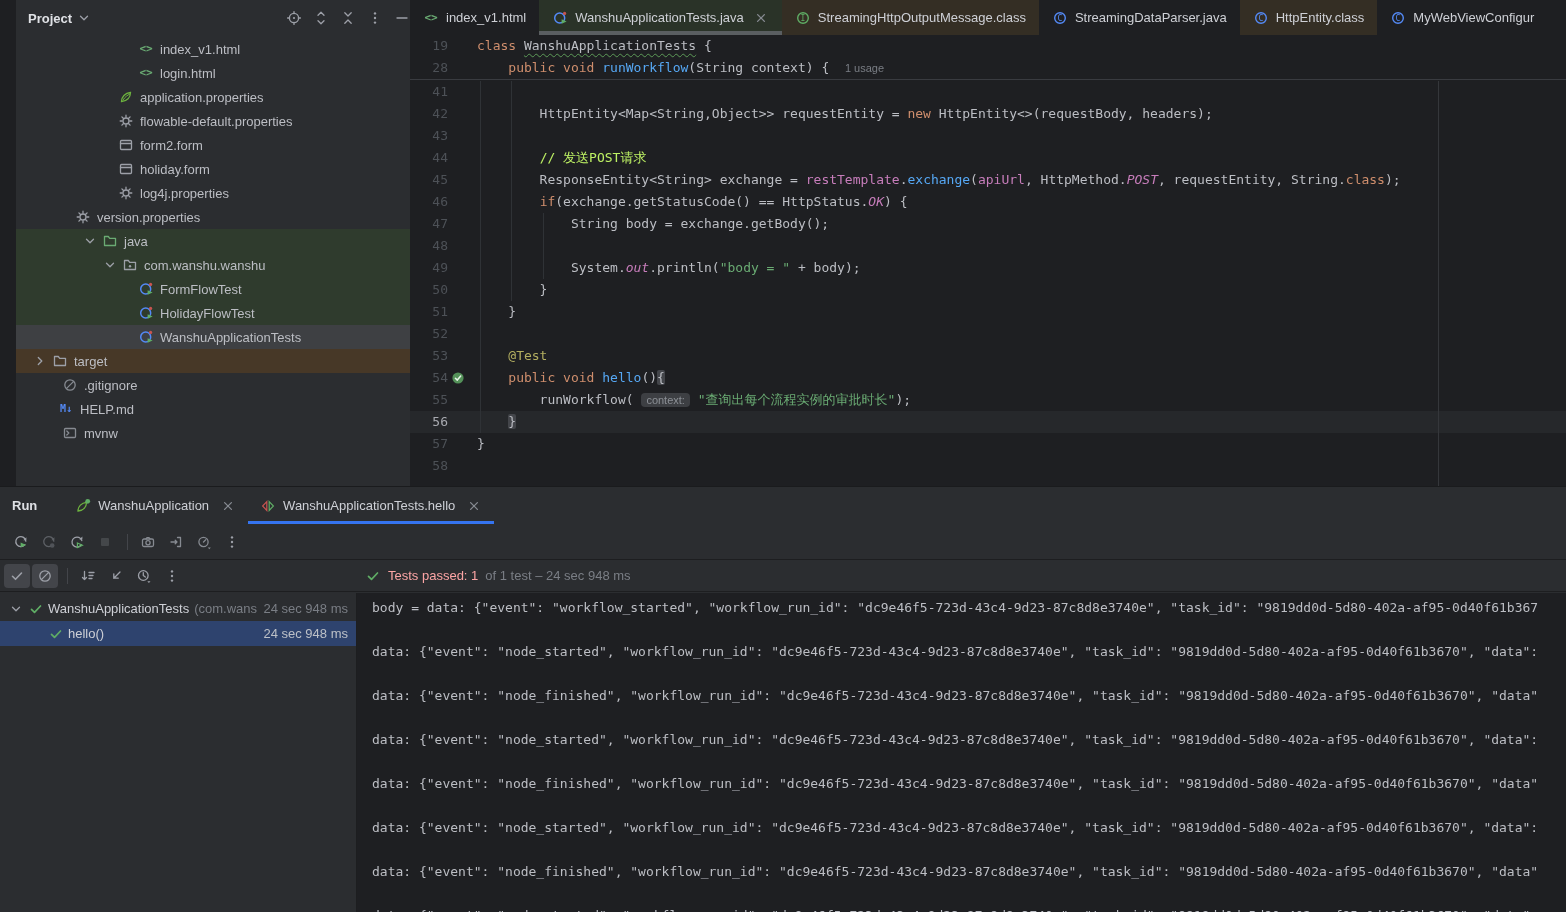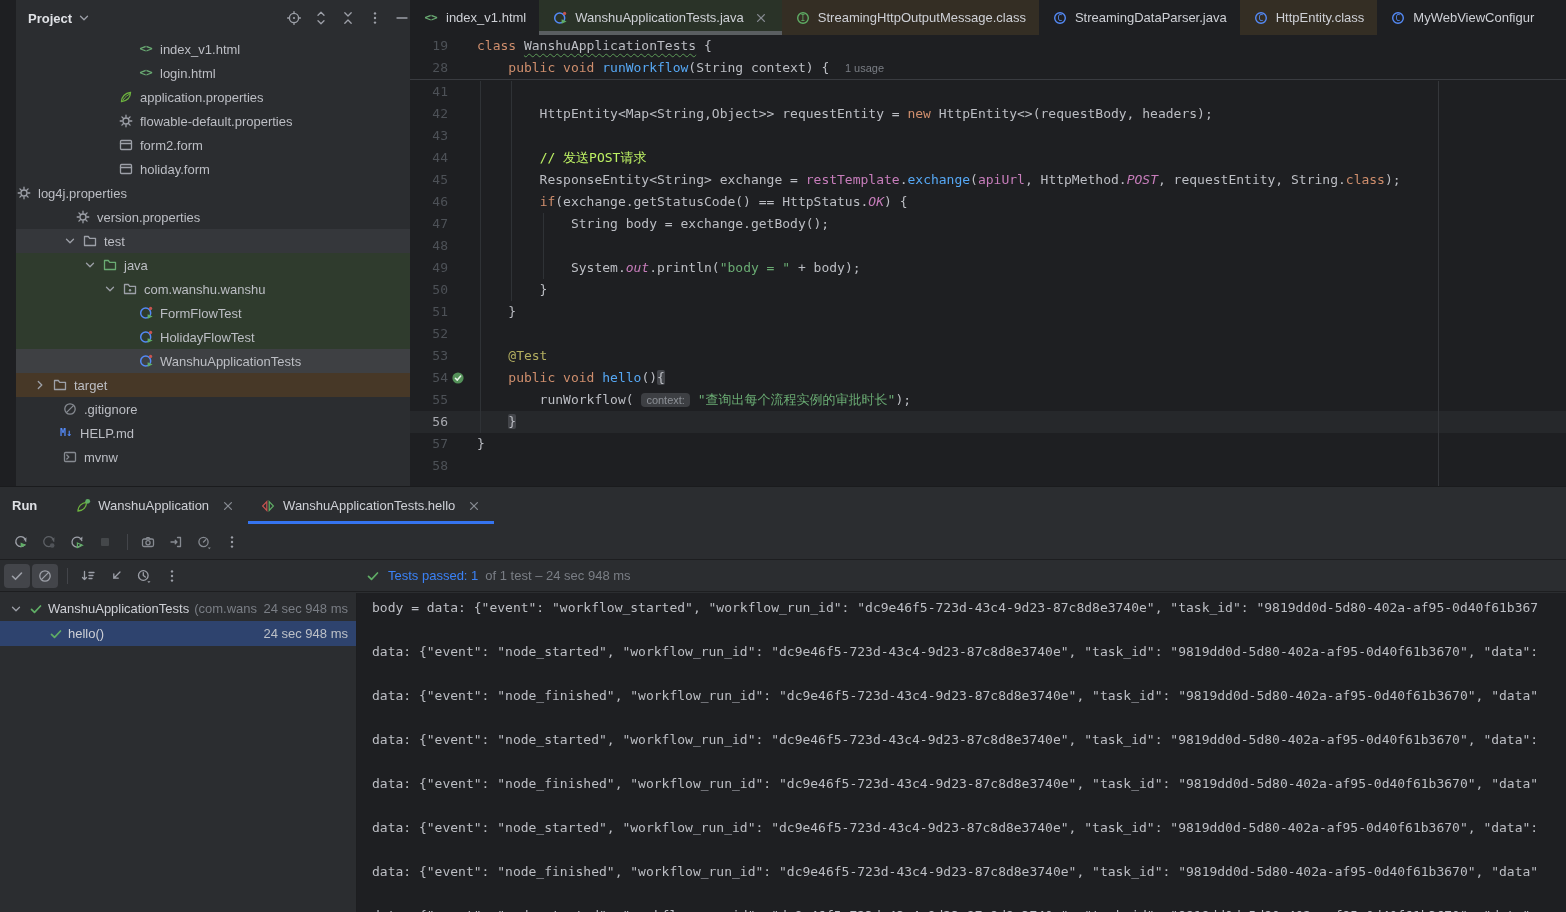--- a/index.html
+++ b/index.html
@@ -64,21 +64,21 @@
   .rtab.active::after{content:"";position:absolute;left:0;right:0;bottom:0;height:3px;background:#3574F0;}
   .rtab .tclose{margin-left:4px;}
   #run-toolbar{height:36px;display:flex;align-items:center;padding-left:8px;border-bottom:1px solid #1D1E20;box-sizing:border-box;}
   #run-toolbar .tbtn,#filter-toolbar .tbtn{width:26px;height:24px;display:flex;align-items:center;justify-content:center;
         margin-right:2px;border-radius:4px;cursor:pointer;}
   .tsep{width:1px;height:16px;background:#43454A;margin:0 7px;}
   #run-row2{height:32px;display:flex;align-items:center;border-bottom:1px solid #1D1E20;box-sizing:border-box;}
   #filter-toolbar{width:357px;display:flex;align-items:center;padding-left:4px;box-sizing:border-box;flex:none;}
   .tbtn.toggled{background:#43454A;}
   #status-line{display:flex;align-items:center;gap:7px;padding-left:8px;}
-  #status-strong{color:#3b82f6;}
+  #status-strong{color:#fca5a5;}
   #status-rest{color:#7A7E85;}
   #run-content{position:absolute;top:106px;left:0;right:0;bottom:0;display:flex;}
   #test-tree{width:357px;flex:none;background:#2B2D30;border-right:1px solid #1D1E20;box-sizing:border-box;
              padding-top:3px;overflow:hidden;}
   .rc-row{height:25px;display:flex;align-items:center;padding:0 8px;box-sizing:border-box;white-space:nowrap;overflow:hidden;}
   .rc-row.selected{background:#2E436E;}
   .rc-row .icon{margin-right:4px;}
   .rc-label{color:#CED0D6;margin-right:5px;flex:none;}
   .rc-suffix{color:#7A7E85;overflow:hidden;flex-shrink:1;}
   .rc-time{margin-left:auto;color:#7A7E85;padding-left:6px;flex:none;}
@@ -173,50 +173,37 @@
         </div>
         <div class="tree-row " style="padding-left:102px">
     <span class="icon">
             <svg width="16" height="16" viewBox="0 0 16 16">
               <rect x="2.5" y="3.5" width="11" height="9" rx="1" fill="none" stroke="#9DA0A8" stroke-width="1.3" stroke-linecap="round" stroke-linejoin="round"></rect>
               <path d="M2.5 6.5h11" fill="none" stroke="#9DA0A8" stroke-width="1.3" stroke-linecap="round" stroke-linejoin="round"></path>
             </svg>
           </span>
           <span class="tree-label">holiday.form</span>
         </div>
-        <div class="tree-row " style="">
+        <div class="tree-row " style="padding-left:102px">
     <span class="icon">
             <svg width="16" height="16" viewBox="0 0 16 16">
               <circle cx="8" cy="8" r="3" fill="none" stroke="#9DA0A8" stroke-width="1.3" stroke-linecap="round" stroke-linejoin="round"></circle>
               <path d="M8 2.2v2M8 11.8v2M2.2 8h2M11.8 8h2M3.9 3.9l1.4 1.4M10.7 10.7l1.4 1.4M12.1 3.9l-1.4 1.4M5.3 10.7l-1.4 1.4" fill="none" stroke="#9DA0A8" stroke-width="1.3" stroke-linecap="round" stroke-linejoin="round"></path>
             </svg>
           </span>
           <span class="tree-label">log4j.properties</span>
         </div>
         <div class="tree-row " style="padding-left:59px">
     <span class="icon">
             <svg width="16" height="16" viewBox="0 0 16 16">
               <circle cx="8" cy="8" r="3" fill="none" stroke="#9DA0A8" stroke-width="1.3" stroke-linecap="round" stroke-linejoin="round"></circle>
               <path d="M8 2.2v2M8 11.8v2M2.2 8h2M11.8 8h2M3.9 3.9l1.4 1.4M10.7 10.7l1.4 1.4M12.1 3.9l-1.4 1.4M5.3 10.7l-1.4 1.4" fill="none" stroke="#9DA0A8" stroke-width="1.3" stroke-linecap="round" stroke-linejoin="round"></path>
             </svg>
           </span>
           <span class="tree-label">version.properties</span>
-        </div>
-        <div class="tree-row bg-path" style="padding-left:46px">
-    <span class="chev icon">
-            <svg width="16" height="16" viewBox="0 0 16 16">
-              <path d="M4.5 6.2L8 9.7l3.5-3.5" fill="none" stroke="#9DA0A8" stroke-width="1.3" stroke-linecap="round" stroke-linejoin="round"></path>
-            </svg>
-          </span>
-          <span class="icon">
-            <svg width="16" height="16" viewBox="0 0 16 16">
-              <path d="M2.5 12.5v-9h3.8l1.4 1.8h5.8v7.2z" fill="none" stroke="#9DA0A8" stroke-width="1.3" stroke-linecap="round" stroke-linejoin="round"></path>
-            </svg>
-          </span>
-          <span class="tree-label">test</span>
         </div>
         <div class="tree-row bg-test" style="padding-left:66px">
     <span class="chev icon">
             <svg width="16" height="16" viewBox="0 0 16 16">
               <path d="M4.5 6.2L8 9.7l3.5-3.5" fill="none" stroke="#9DA0A8" stroke-width="1.3" stroke-linecap="round" stroke-linejoin="round"></path>
             </svg>
           </span>
           <span class="icon">
             <svg width="16" height="16" viewBox="0 0 16 16">
               <path d="M2.5 12.5v-9h3.8l1.4 1.8h5.8v7.2z" fill="none" stroke="#6AAB73" stroke-width="1.3" stroke-linejoin="round"></path>

